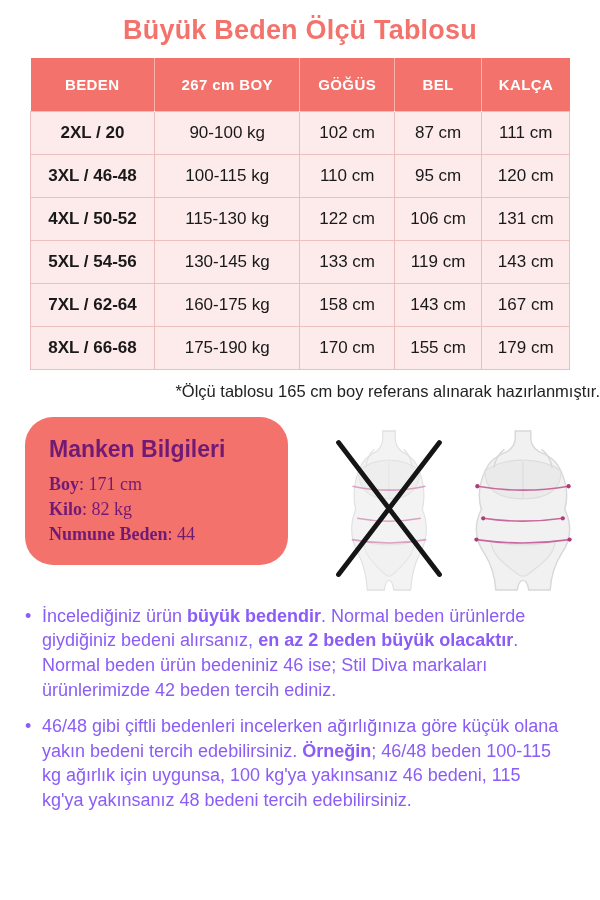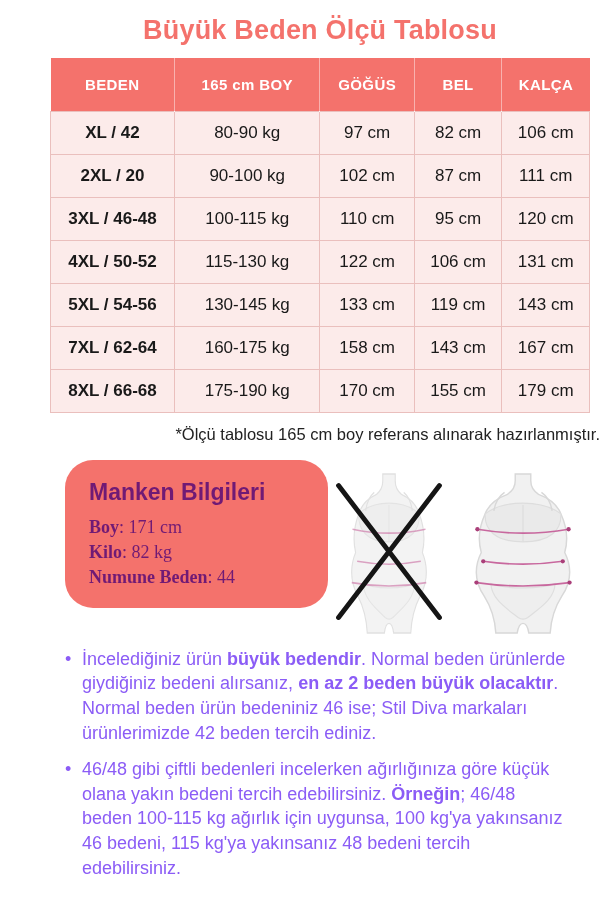--- a/index.html
+++ b/index.html
@@ -7,21 +7,21 @@
     --row-bg:#fcebea;
     --cell-border:#eabfbd;
     --measure:#c8689e;
     --measure-dot:#aa3f79;
     --xmark:#151515;
     --text:#1e1e1e;
   }
   *{box-sizing:border-box;}
   html,body{margin:0;padding:0;background:#ffffff;}
   body{font-family:"Liberation Sans","DejaVu Sans",sans-serif;color:var(--text);}
-  .page{width:600px;height:900px;background:#fff;overflow:hidden;position:relative;padding-left:40px;}
+  .page{width:600px;height:900px;background:#fff;overflow:hidden;position:relative;}
 
   .title{margin:15px 0 12px;text-align:center;font-size:27px;font-weight:bold;
          color:var(--accent);letter-spacing:.2px;}
 
   .size-table{width:540px;margin:2px auto;border-collapse:collapse;table-layout:fixed;border-radius:11px;}
   .size-table thead th{background:var(--accent);color:#fff;font-size:15px;font-weight:bold;
       height:53px;letter-spacing:.4px;border-right:1.5px solid rgba(255,255,255,.45);}
   .size-table thead th:last-child{border-right:none;}
   .size-table tbody td{background:var(--row-bg);border:1px solid var(--cell-border);
       height:43px;text-align:center;font-size:17px;color:#191919;}
@@ -57,34 +57,27 @@
     <colgroup>
       <col style="width:23%">
         <col style="width:27%">
         <col style="width:17.5%">
       <col style="width:16.25%">
         <col style="width:16.25%">
     </colgroup>
     <thead>
       <tr>
         <th>BEDEN</th>
-        <th>165 cm BOY</th>
+        <th>267 cm BOY</th>
         <th>GÖĞÜS</th>
         <th>BEL</th>
         <th>KALÇA</th>
       </tr>
     </thead>
     <tbody>
-        <tr>
-          <td>XL / 42</td>
-          <td>80-90 kg</td>
-          <td>97 cm</td>
-          <td>82 cm</td>
-          <td>106 cm</td>
-        </tr>
         <tr>
           <td>2XL / 20</td>
           <td>90-100 kg</td>
           <td>102 cm</td>
           <td>87 cm</td>
           <td>111 cm</td>
         </tr>
         <tr>
           <td>3XL / 46-48</td>
           <td>100-115 kg</td>

